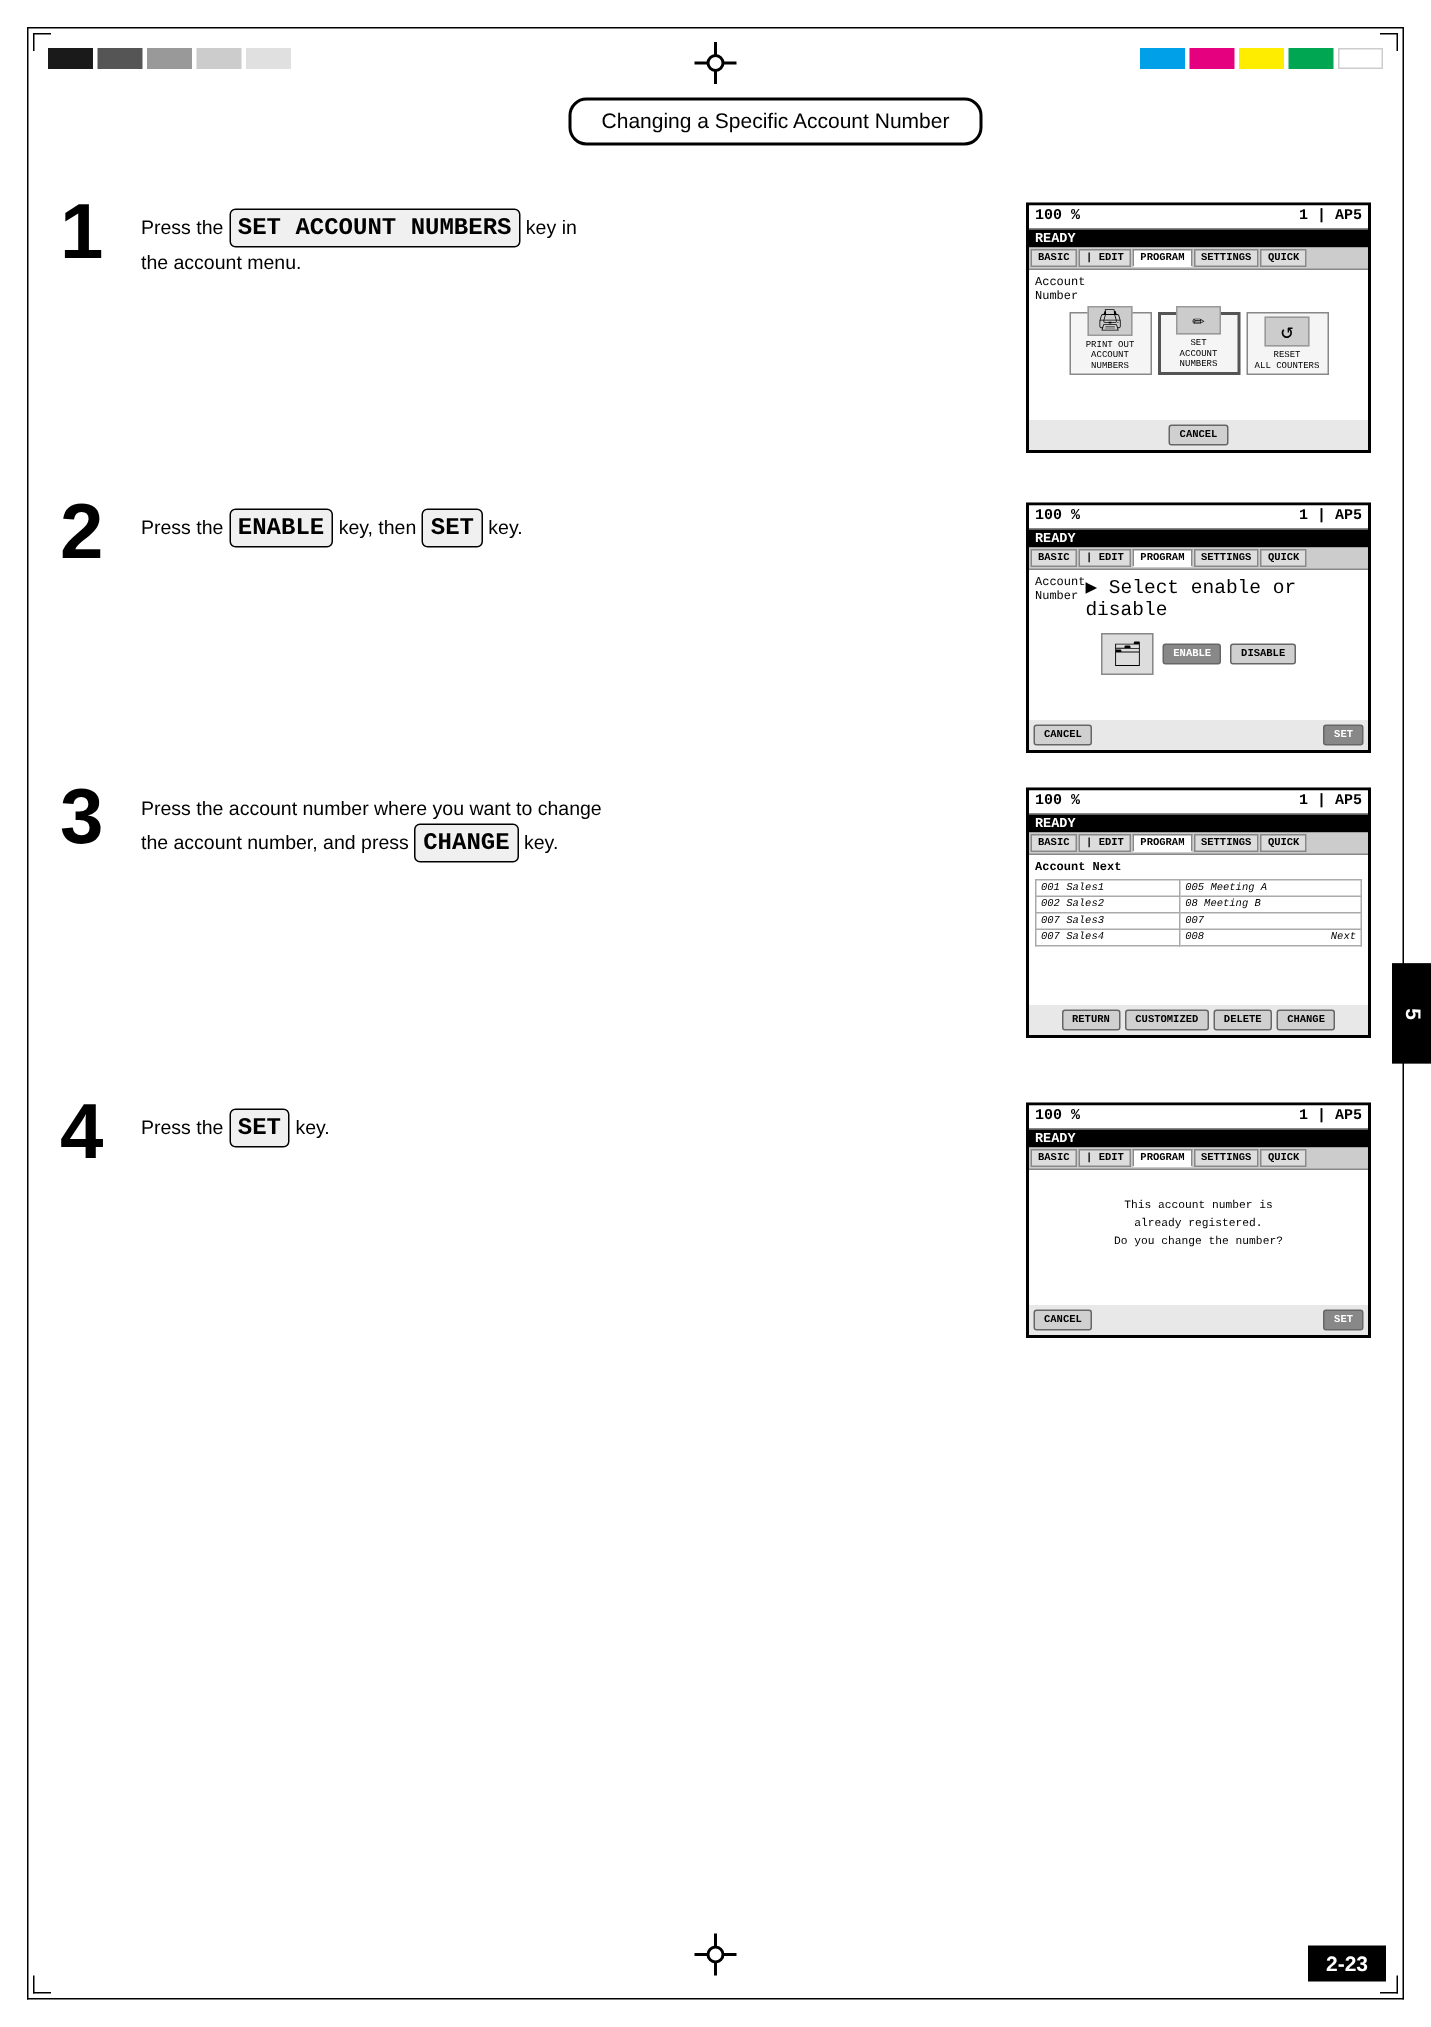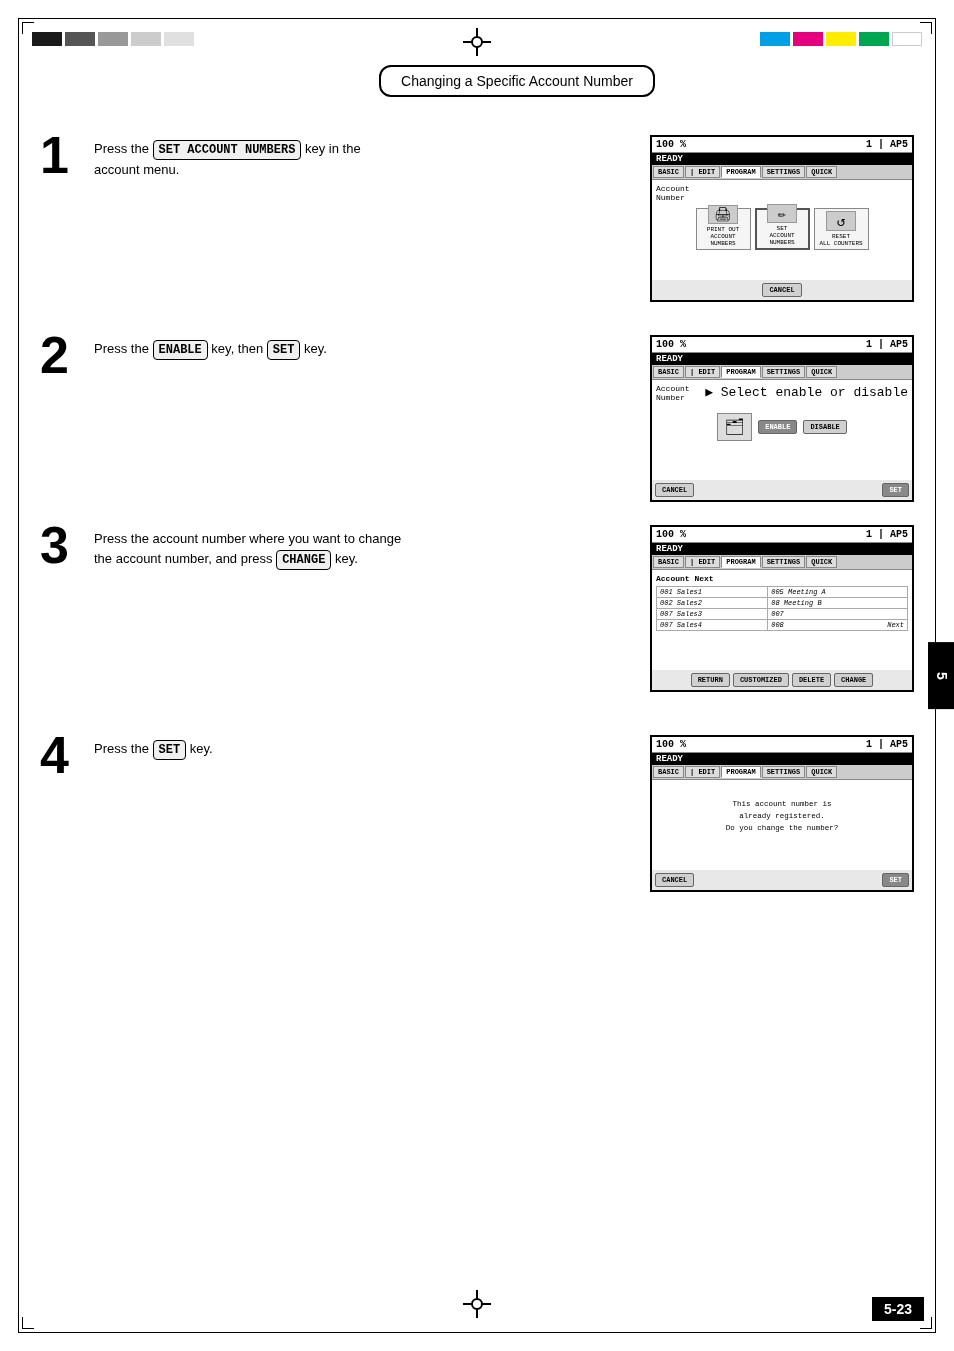--- a/index.html
+++ b/index.html
@@ -117,32 +117,32 @@
       font-size: 13px;
       line-height: 1.5;
       max-width: 310px;
     }
 
     .step-text .key-box {
       display: inline-block;
       border: 1.5px solid #000;
       border-radius: 4px;
       padding: 0px 5px;
-      font-size: 12px;
+      font-size: 16px;
       font-weight: bold;
       font-family: 'Courier New', monospace;
       background: #f0f0f0;
     }
 
     
     .screen-panel {
       position: absolute;
       right: 0;
       top: 0;
-      width: 264px;
+      width: 230px;
       border: 2px solid #000;
       background: #e8e8e8;
       font-size: 9px;
       font-family: 'Courier New', monospace;
     }
 
     .screen-status-bar {
       background: #fff;
       padding: 2px 4px;
       display: flex;
@@ -372,21 +372,21 @@
 <div class="top-color-bar-right">
   <div class="bar" style="background:#00a0e9;"></div>
   <div class="bar" style="background:#e4007f;"></div>
   <div class="bar" style="background:#ffed00;"></div>
   <div class="bar" style="background:#00a651;"></div>
   <div class="bar" style="background:#ffffff;border:1px solid #ccc;"></div>
 </div>
 
 <div class="side-tab">5</div>
 
-<div class="page-number-box">5-23</div>
+<div class="page-number-box">2-23</div>
 
 <div class="bottom-crosshair">
   <div style="display:inline-block;width:28px;height:28px;position:relative;">
     <div style="position:absolute;top:50%;left:0;right:0;height:2px;background:#000;transform:translateY(-50%);"></div>
     <div style="position:absolute;left:50%;top:0;bottom:0;width:2px;background:#000;transform:translateX(-50%);"></div>
     <div style="position:absolute;top:50%;left:50%;width:12px;height:12px;border:2px solid #000;border-radius:50%;transform:translate(-50%,-50%);background:#fff;"></div>
   </div>
 </div>
 
 <div class="content">

